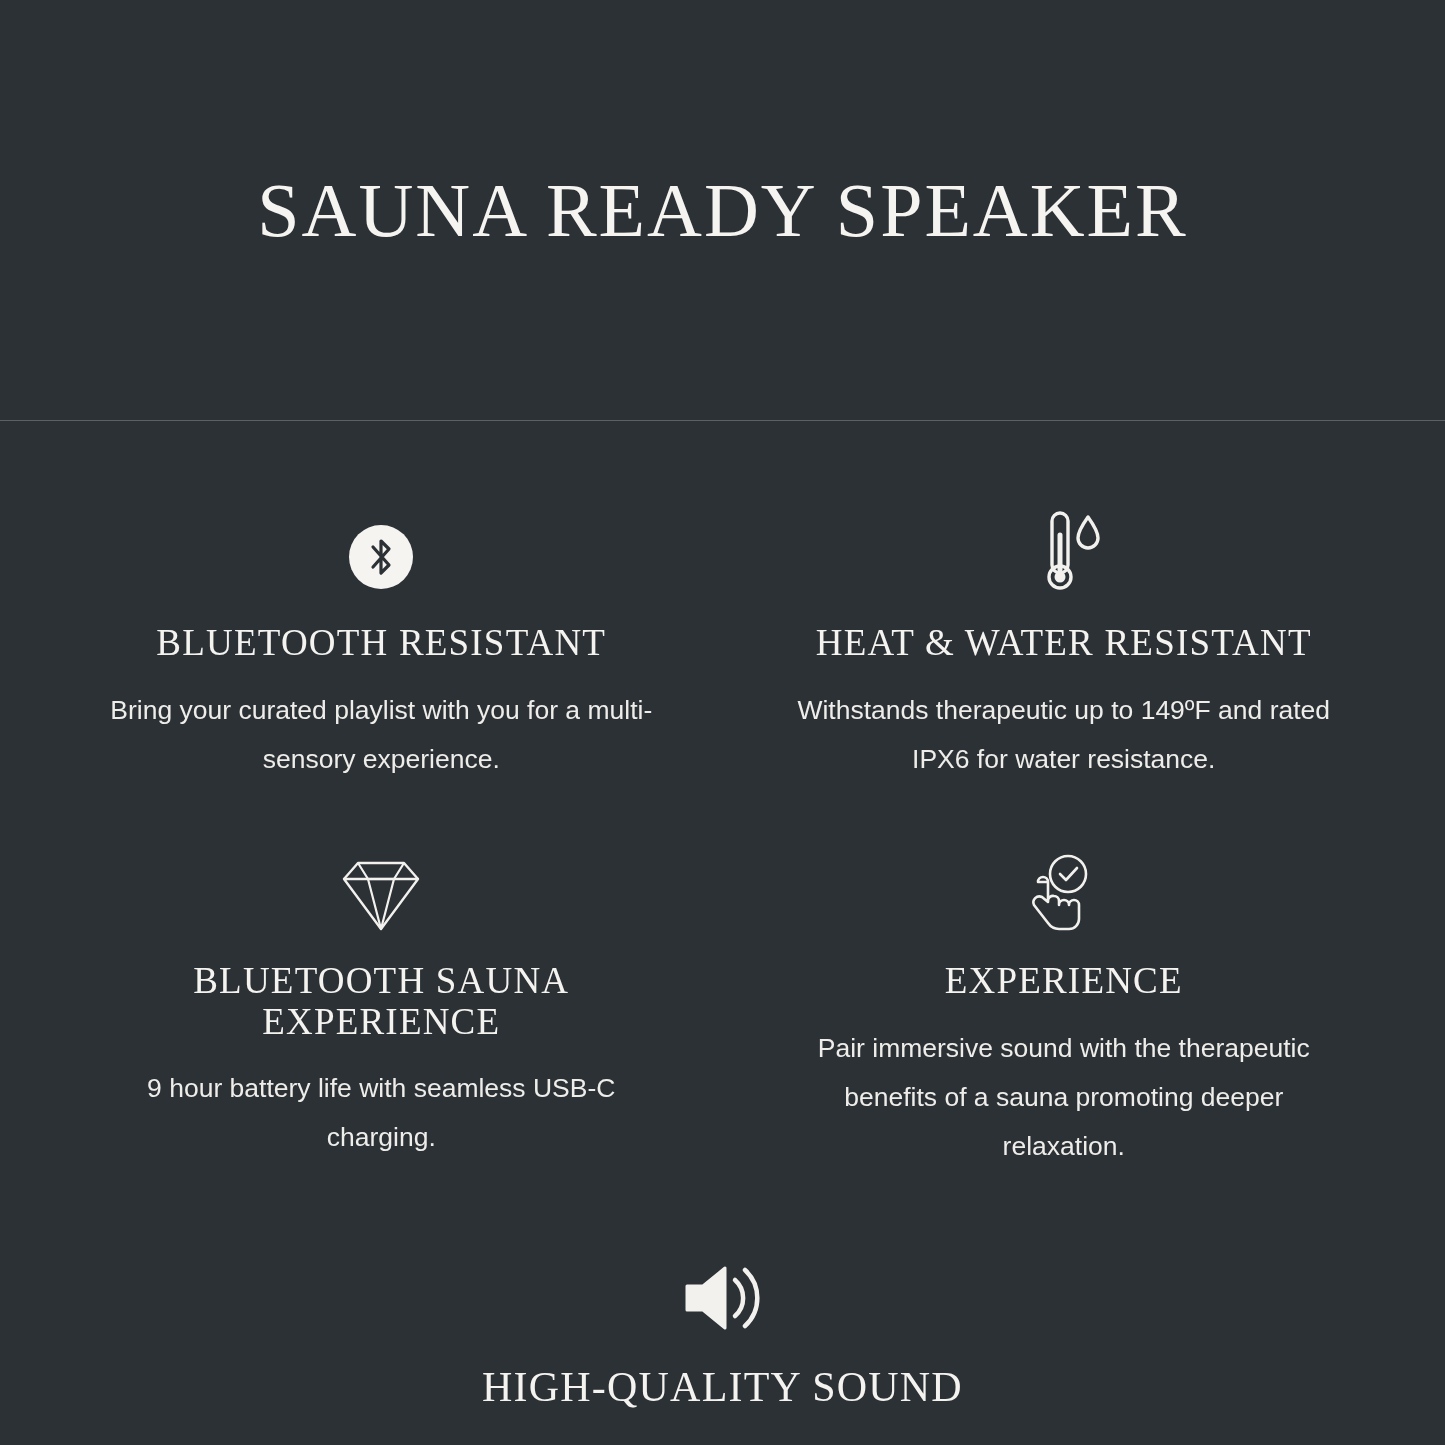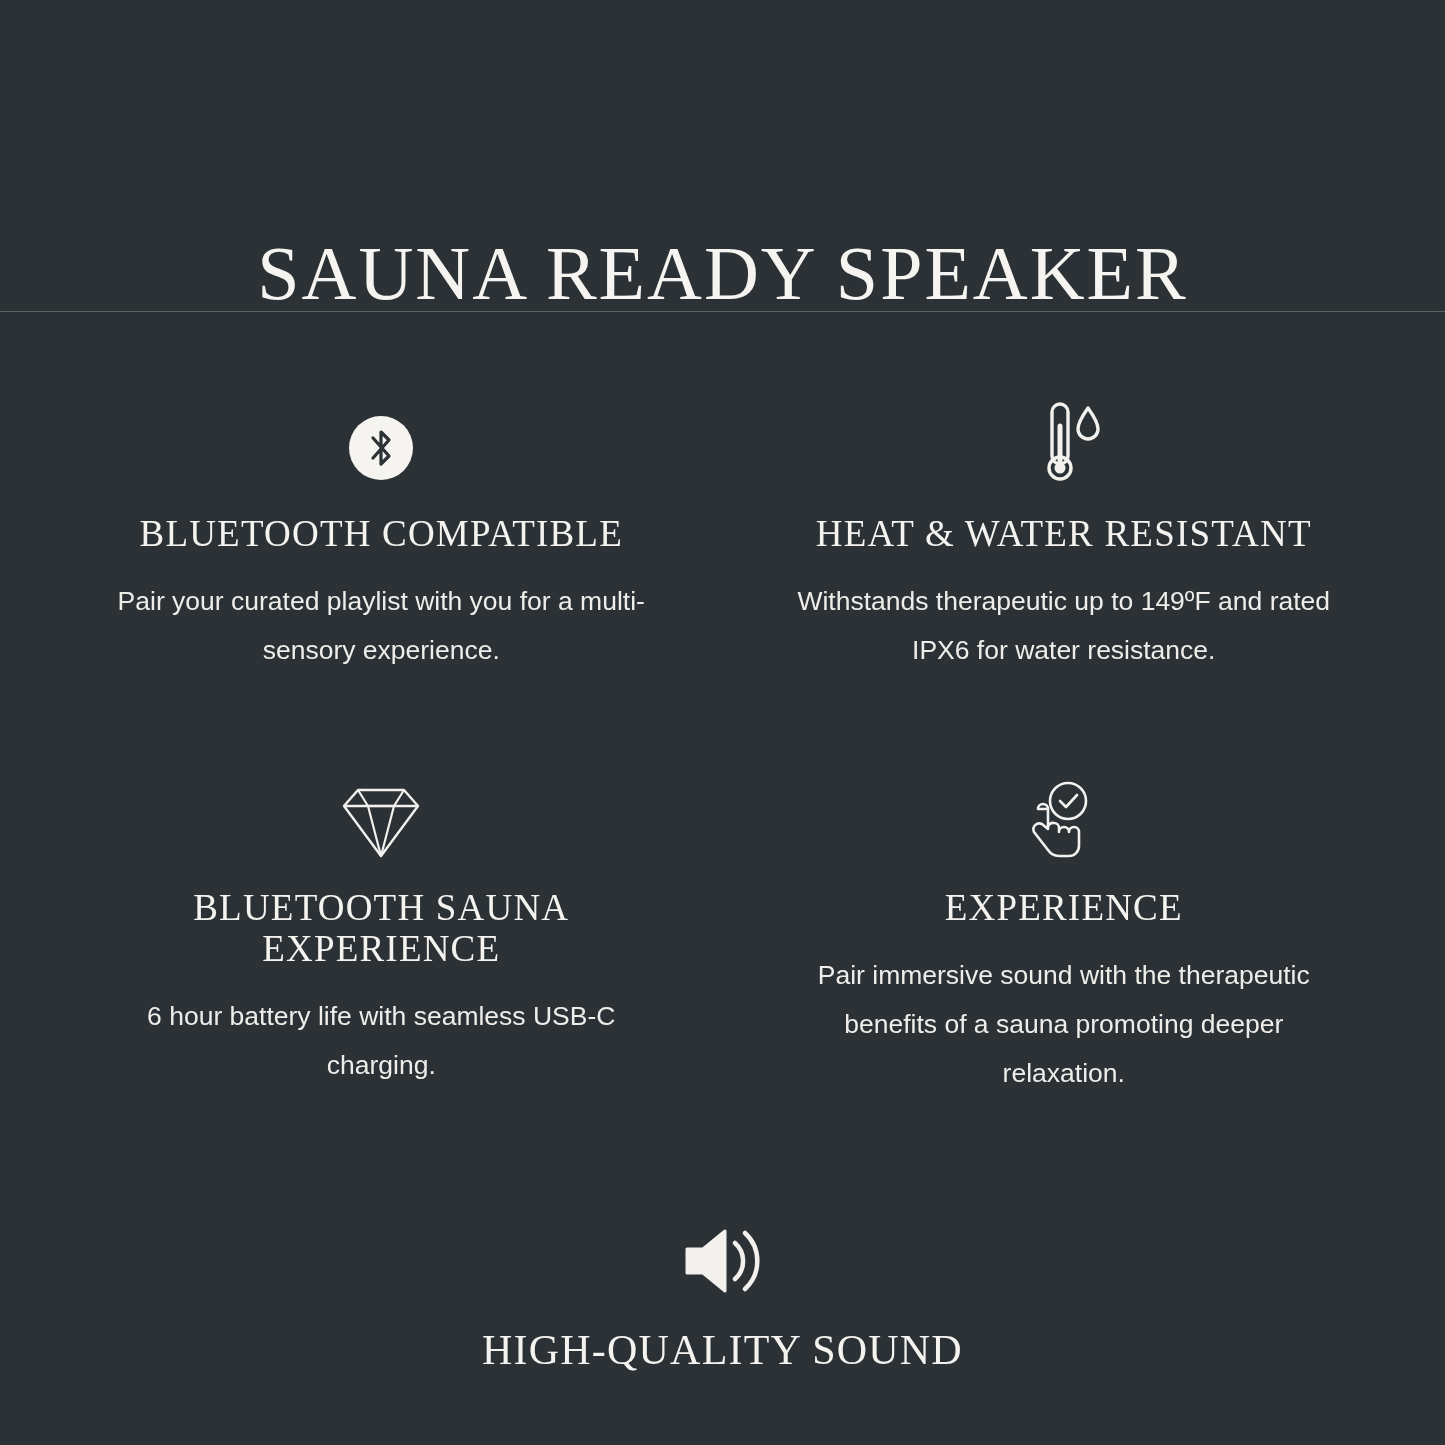--- a/index.html
+++ b/index.html
@@ -15,23 +15,23 @@
     overflow: hidden;
   }
   .page {
     width: 1445px;
     height: 1445px;
     position: relative;
     display: flex;
     flex-direction: column;
   }
   .header {
-    height: 312px;
+    height: 421px;
     display: flex;
-    align-items: flex-end;
+    align-items: center;
     justify-content: center;
     border-bottom: 1px solid #5c6164;
     box-sizing: border-box;
   }
   .header-title {
     font-family: "Liberation Serif", serif;
     font-size: 76px;
     letter-spacing: 2px;
     font-weight: 400;
     color: #f5f4f1;
@@ -107,22 +107,22 @@
   <div class="grid">
 
     <div class="cell">
       <div class="icon-wrap">
         <div class="bt-circle">
           <svg width="34" height="44" viewBox="0 0 34 44" aria-hidden="true">
             <path d="M9 12 L25 30 L17 38 L17 6 L25 14 L9 32" fill="none" stroke="#2b3135" stroke-width="3.2" stroke-linecap="round" stroke-linejoin="round"></path>
           </svg>
         </div>
       </div>
-      <div class="feature-title">BLUETOOTH COMPATIBLE</div>
-      <div class="feature-desc">Pair your curated playlist with you for a multi-sensory experience.</div>
+      <div class="feature-title">BLUETOOTH RESISTANT</div>
+      <div class="feature-desc">Bring your curated playlist with you for a multi-sensory experience.</div>
     </div>
 
     <div class="cell">
       <div class="icon-wrap">
         <span>
           <svg width="92" height="96" viewBox="0 0 92 96" aria-hidden="true">
             <path d="M34 12 a8 8 0 0 1 16 0 v44 a8 8 0 1 1 -16 0 z" fill="none" stroke="#f2f1ee" stroke-width="3.4"></path>
             <circle cx="42" cy="68" r="11" fill="none" stroke="#f2f1ee" stroke-width="3.4"></circle>
             <circle cx="42" cy="68" r="5.5" fill="#f2f1ee"></circle>
             <line x1="42" y1="26" x2="42" y2="64" stroke="#f2f1ee" stroke-width="5" stroke-linecap="round"></line>
@@ -139,21 +139,21 @@
         <span>
           <svg width="86" height="80" viewBox="0 0 86 80" aria-hidden="true">
             <path d="M6 24 L80 24 L43 74 Z" fill="none" stroke="#f2f1ee" stroke-width="2.4" stroke-linejoin="round"></path>
             <path d="M6 24 L20 8 L66 8 L80 24" fill="none" stroke="#f2f1ee" stroke-width="2.4" stroke-linejoin="round"></path>
             <path d="M20 8 L30 24 L43 74 L56 24 L66 8" fill="none" stroke="#f2f1ee" stroke-width="2.2" stroke-linejoin="round"></path>
             <line x1="30" y1="24" x2="56" y2="24" stroke="#f2f1ee" stroke-width="2.2"></line>
           </svg>
         </span>
       </div>
       <div class="feature-title">BLUETOOTH SAUNA EXPERIENCE</div>
-      <div class="feature-desc">6 hour battery life with seamless USB-C charging.</div>
+      <div class="feature-desc">9 hour battery life with seamless USB-C charging.</div>
     </div>
 
     <div class="cell">
       <div class="icon-wrap">
         <span>
           <svg width="80" height="86" viewBox="0 0 80 86" aria-hidden="true">
             <circle cx="44" cy="22" r="18" fill="none" stroke="#f2f1ee" stroke-width="2.6"></circle>
             <path d="M36 22 L42 28 L53 16" fill="none" stroke="#f2f1ee" stroke-width="2.6" stroke-linecap="round" stroke-linejoin="round"></path>
             <path d="M24 30 v20 l-6 -5 a6 6 0 0 0 -8 8 l14 18 a14 14 0 0 0 11 6 h10
                      a10 10 0 0 0 10 -10 v-14 a5 5 0 0 0 -10 0 a5 5 0 0 0 -10 0 v-4

